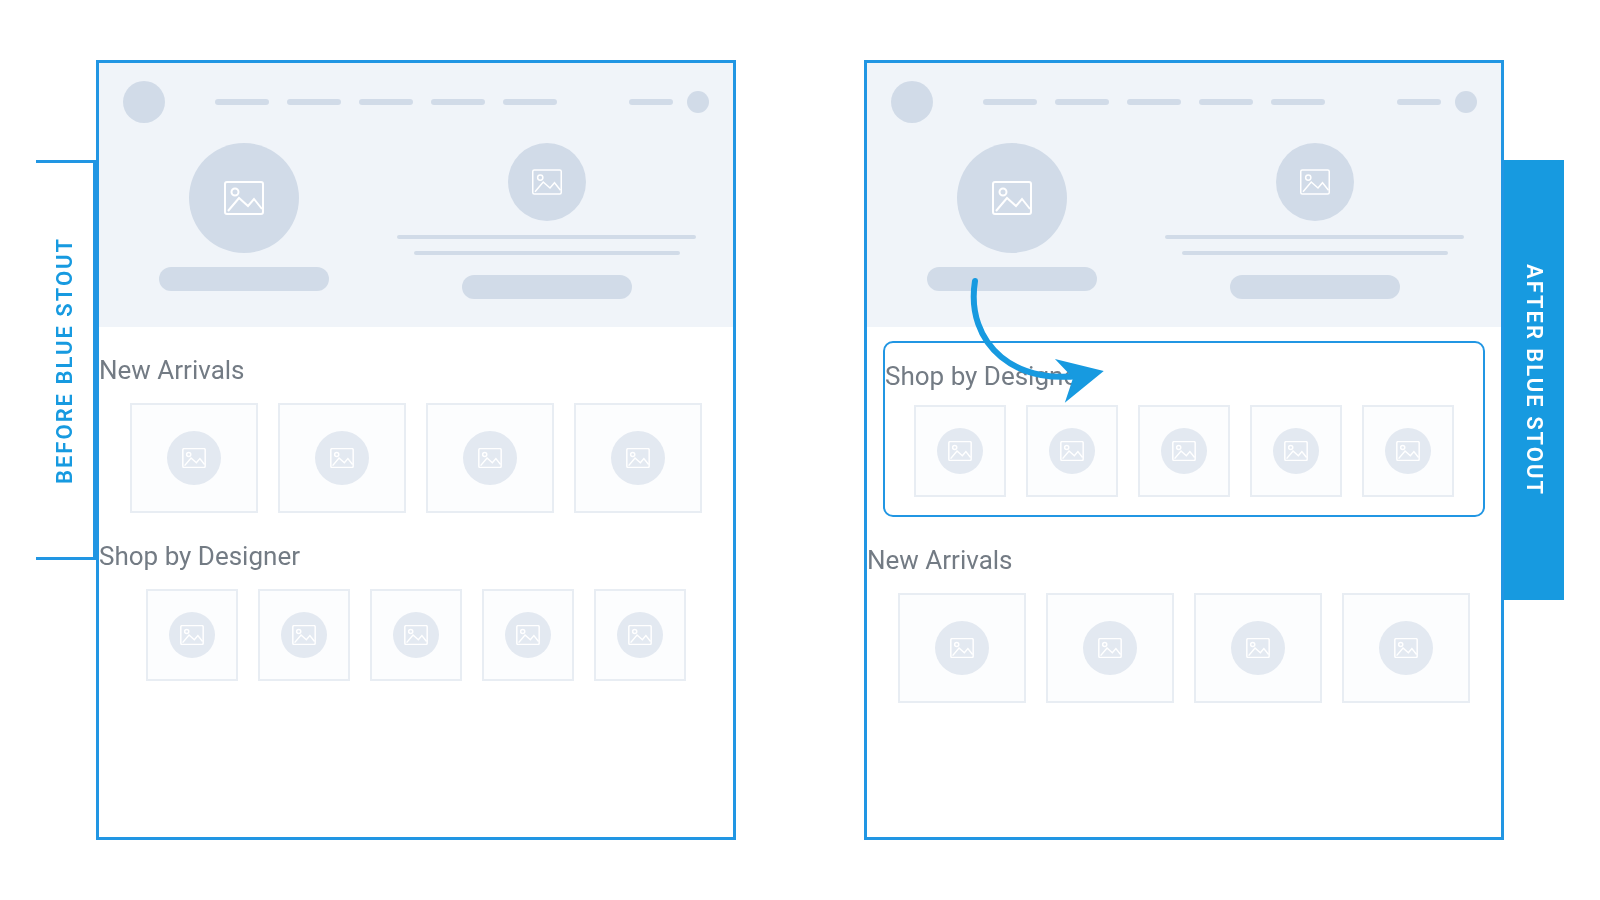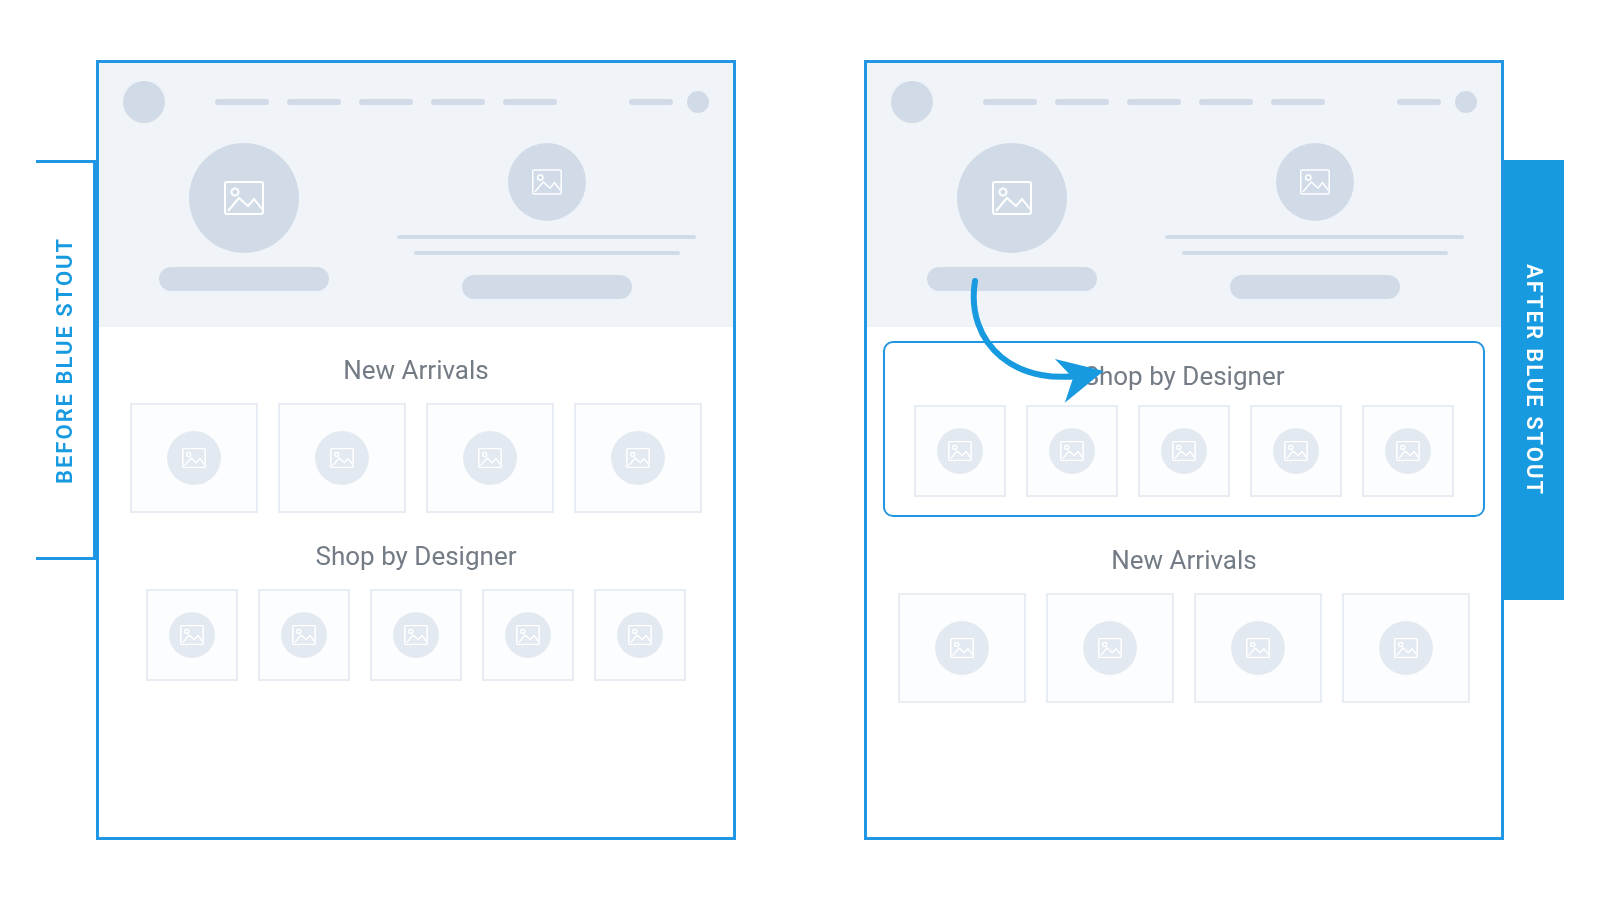--- a/index.html
+++ b/index.html
@@ -118,21 +118,20 @@
     background: var(--pale-fill);
   }
   .textline {
     width: 90%; height: 4px; background: var(--pale-fill);
     border-radius: 2px;
   }
   .textline.w80 { width: 80%; }
   .hero-col .lines { width:100%; display:flex; flex-direction:column; align-items:center; gap:12px; margin-bottom:6px;}
 
   .section-title {
-    text-align: center;
     color: var(--grey-text);
     font-size: 26px;
     font-weight: 400;
     margin: 28px 0 18px;
   }
 
   .grid {
     display: flex;
     gap: 20px;
     justify-content: center;

